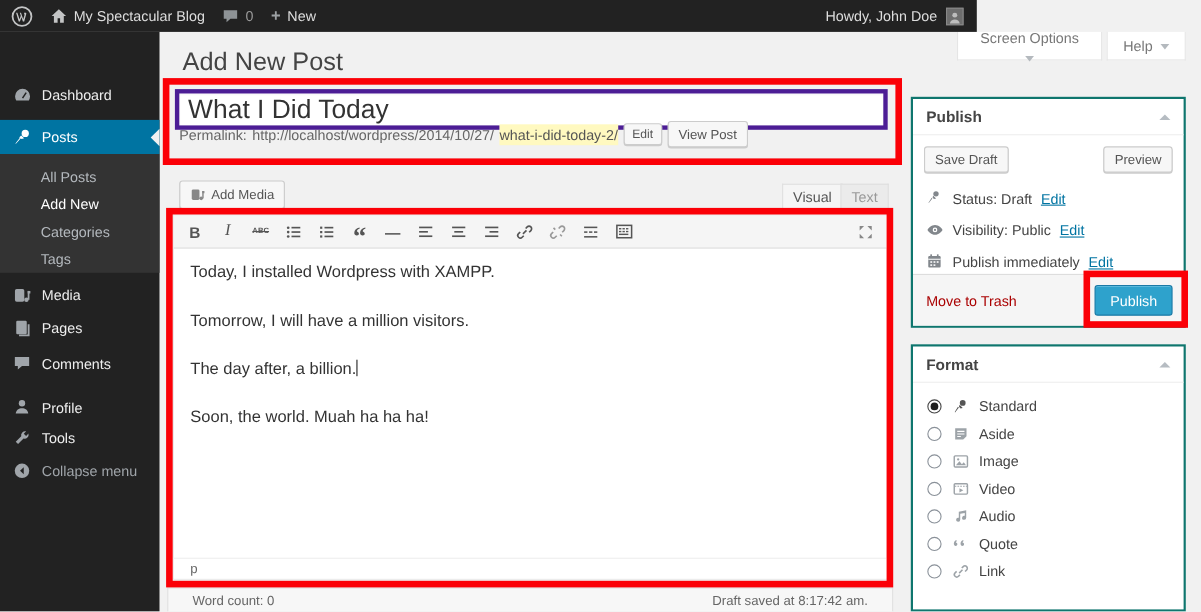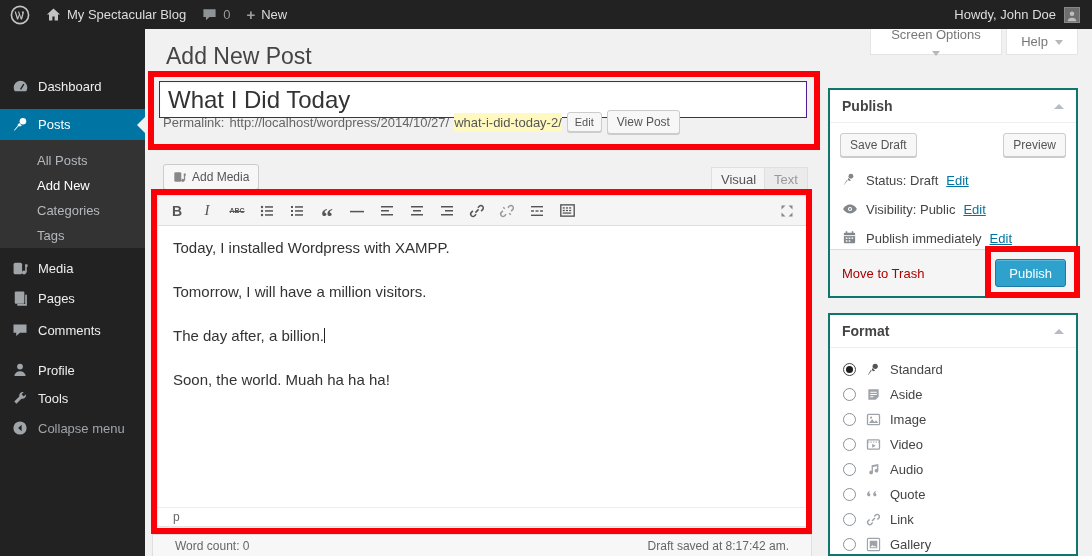--- a/index.html
+++ b/index.html
@@ -5,21 +5,21 @@
   * { box-sizing: border-box; }
   html,body { margin:0; padding:0; }
   body {
     width:1092px; height:556px; overflow:hidden; position:relative;
     background:#f1f1f1; font-family:"Liberation Sans",sans-serif;
     font-size:13px; color:#444;
   }
   svg { display:block; }
 
   
-  #adminbar { position:absolute; top:0; left:0; width:1092px; height:29px;
+  #adminbar { position:absolute; top:0; left:0; width:888px; height:29px;
     background:#222; display:flex; align-items:center; color:#ddd; z-index:30; padding:0 10px; }
   .ab-item { display:flex; align-items:center; gap:6px; margin-right:16px; }
   .ab-right { margin-left:auto; display:flex; align-items:center; gap:8px; margin-right:2px; }
   .ab-count { color:#999; }
   .ab-plus { color:#9ca0a3; font-weight:bold; font-size:15px; }
   #avatar { width:16px; height:16px; background:#6e6e6e; border:1px solid #888;
     display:flex; align-items:flex-end; justify-content:center; overflow:hidden; }
 
   
   #sidebar { position:absolute; top:29px; left:0; width:145px; height:527px; background:#222; z-index:20; }
@@ -45,21 +45,21 @@
   #screen-options-tab { left:870px; width:132px;flex-direction:column; }
   #help-tab { left:1006px; width:72px; }
   .tri-down { width:0; height:0; border-left:4px solid transparent; border-right:4px solid transparent;
     border-top:5px solid #b4b9be; margin-top:2px; }
 
   
   #page-title { position:absolute; left:166px; top:43px; font-size:23px; font-weight:400; color:#444; }
 
   
   #title-input { position:absolute; left:159px; top:81px; width:648px; height:37px;
-    border:1px solid #4c1d95; background:#fff; font-size:24px; color:#333;
+    border:4px solid #4c1d95; background:#fff; font-size:24px; color:#333;
     padding:3px 8px; font-family:"Liberation Sans",sans-serif; outline:none;
     box-shadow:inset 0 1px 2px rgba(0,0,0,.05); }
   #permalink-row { position:absolute; left:163px; top:109px; height:26px;
     display:flex; align-items:center; gap:5px; font-size:13px; color:#666; white-space:nowrap; }
   #permalink-slug { background:#fff9c0; padding:2px 0; color:#555; }
   .btn { display:inline-flex; align-items:center; justify-content:center; gap:5px;
     background:#f7f7f7; border:1px solid #ccc; border-radius:3px; color:#555;
     font-size:12px; height:24px; padding:0 9px; cursor:pointer; box-shadow:0 1px 0 #ccc; }
   .btn-small { height:20px; font-size:11px; padding:0 7px; }
   .btn-primary { background:#2ea2cc; border-color:#1b7aa6; color:#fff;
@@ -531,29 +531,18 @@
       <span class="radio"></span>
       <span class="fmt-icon">
         <svg width="15" height="15" viewBox="0 0 16 16" fill="none" stroke="currentColor" stroke-width="1.5">
             <path d="m6.4 9.6 3.2-3.2"></path>
             <path d="M7.1 11.3 5.7 12.7a2.3 2.3 0 0 1-3.3-3.3l1.5-1.5"></path>
             <path d="m8.9 4.7 1.4-1.4a2.3 2.3 0 0 1 3.3 3.3l-1.5 1.5"></path>
           </svg>
       </span>
       <span>Link</span>
     </div>
-    <div class="format-row">
-      <span class="radio"></span>
-      <span class="fmt-icon">
-        <svg width="15" height="15" viewBox="0 0 16 16">
-            <rect x="1.5" y="1.5" width="13" height="13" rx="1" fill="none" stroke="currentColor" stroke-width="1.2"></rect>
-            <rect x="4" y="4" width="8" height="8" fill="currentColor"></rect>
-            <path d="m4.8 11 2-2.4 1.5 1.8 1.2-1.2 1.7 1.8z" fill="#fff"></path>
-          </svg>
-      </span>
-      <span>Gallery</span>
-    </div>
   </div>
 </div>
 
 <div class="annotation" id="anno-title-box"></div>
 <div class="annotation" id="anno-editor-box"></div>
 <div class="annotation" id="anno-publish-box"></div>
 
 </body></html>

